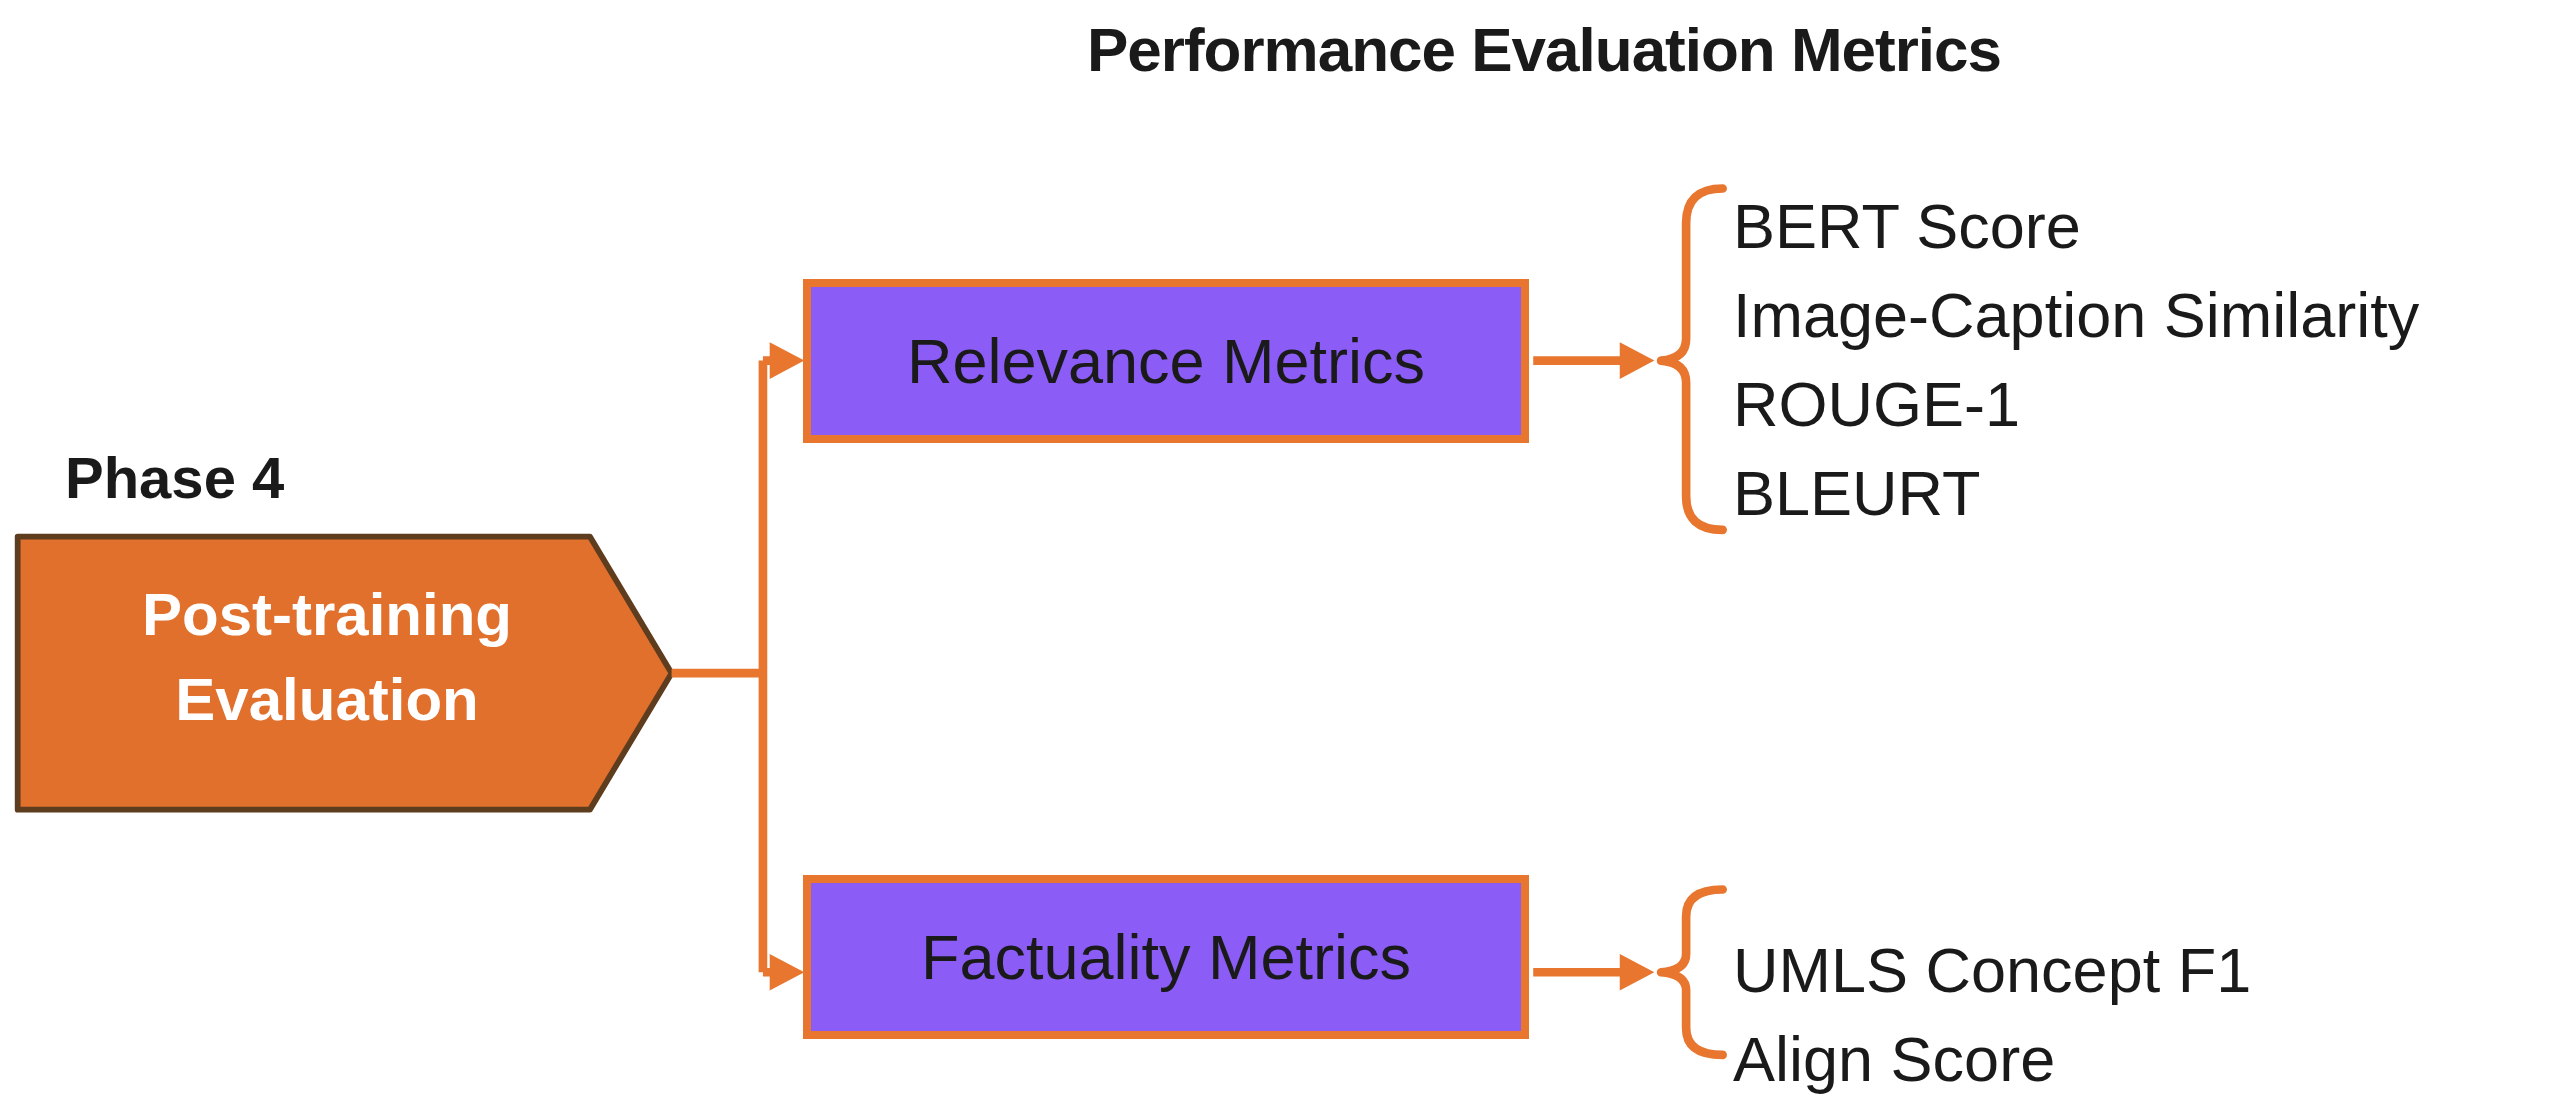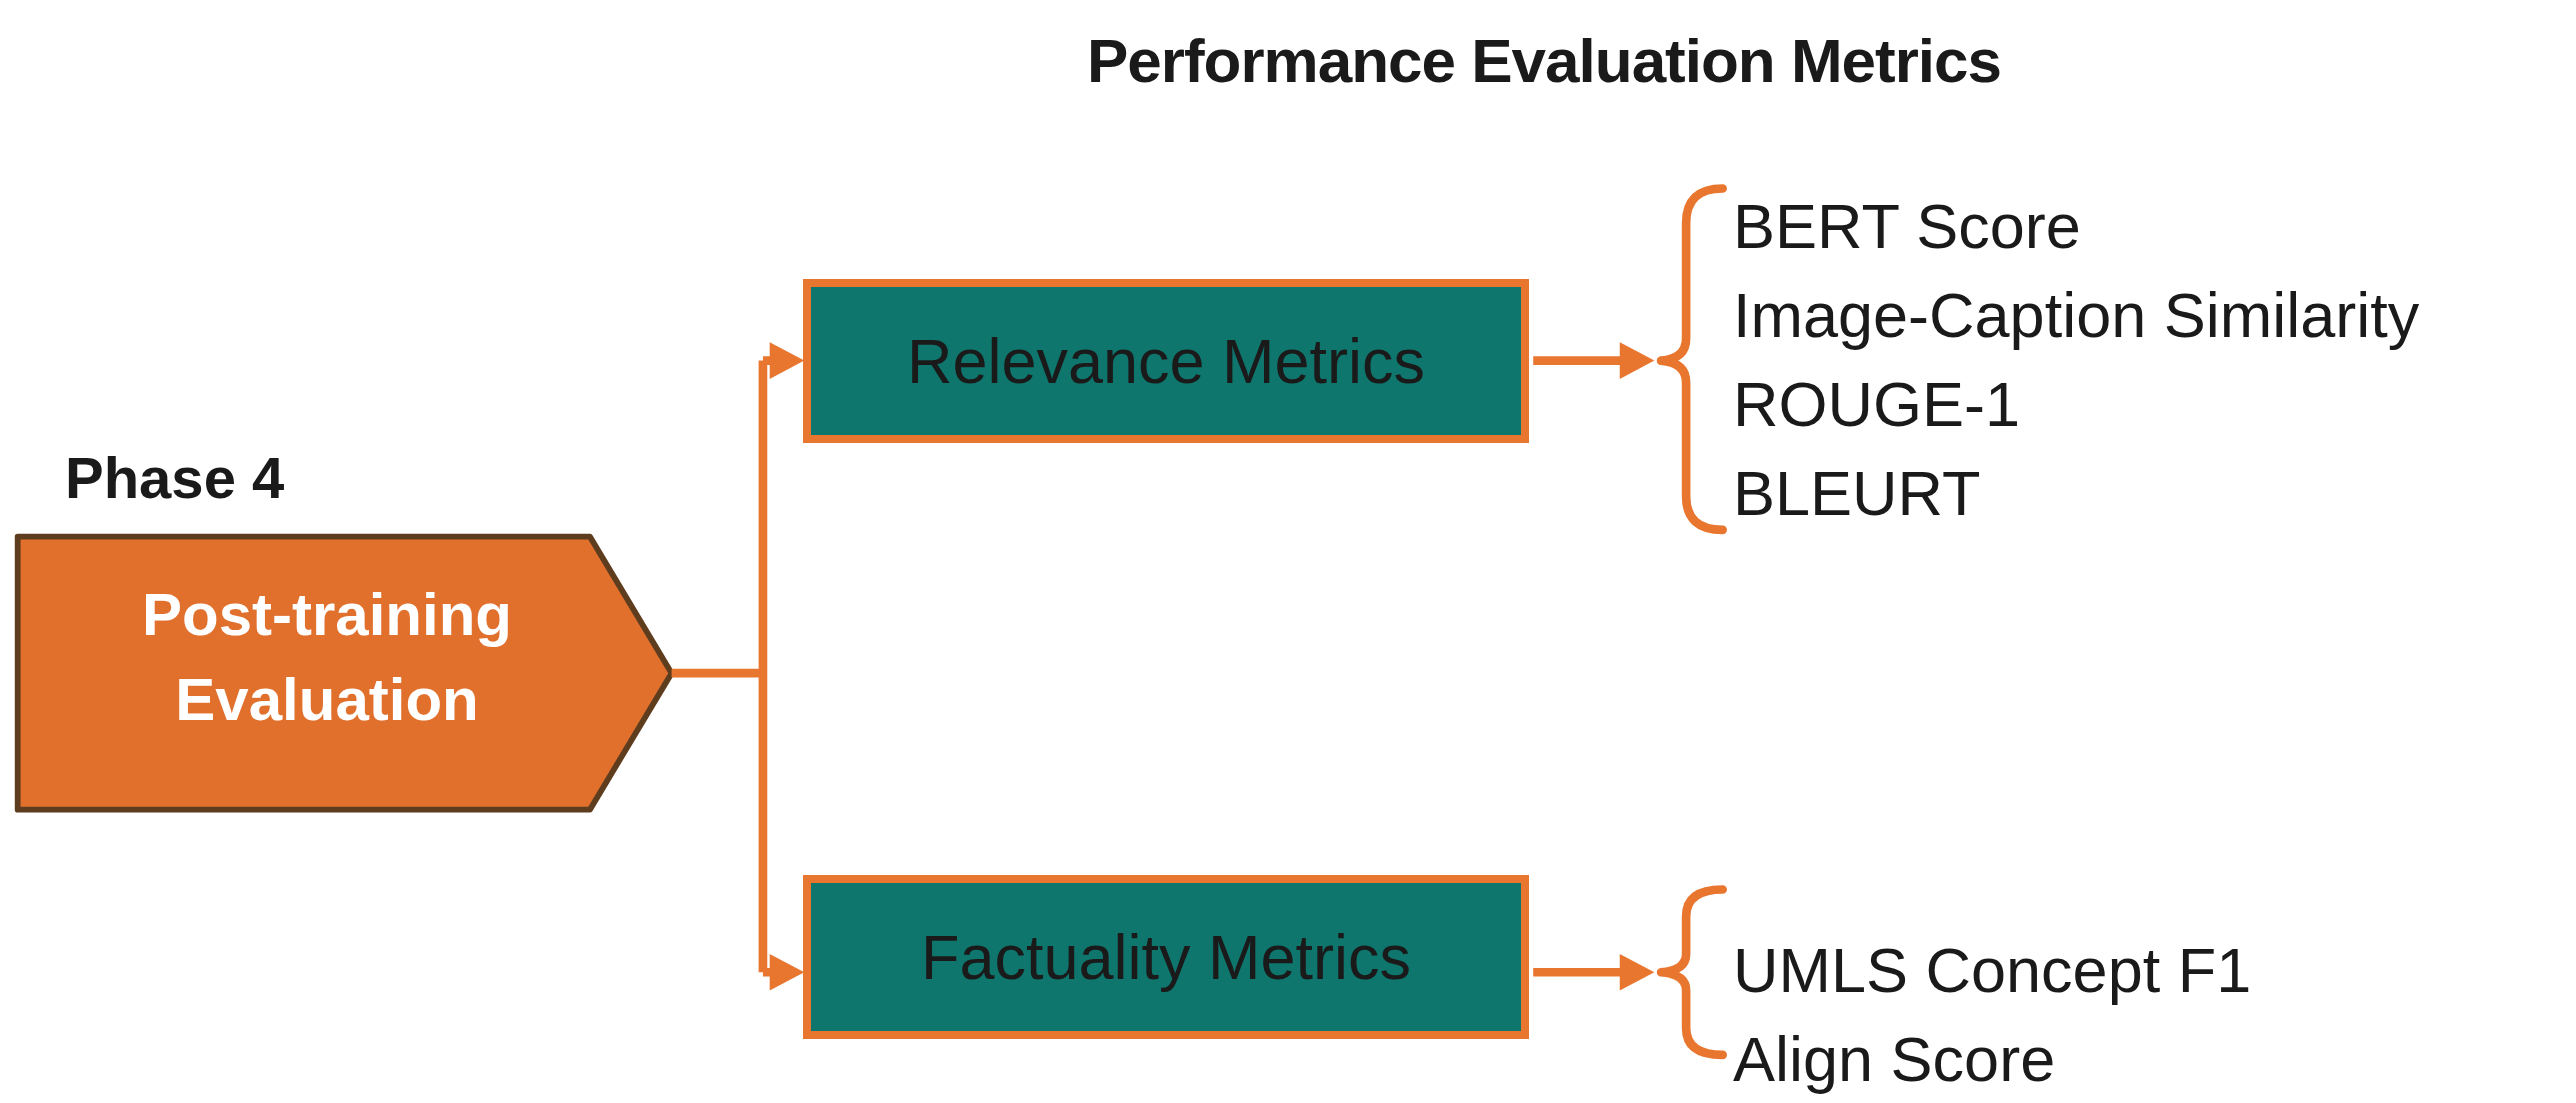--- a/index.html
+++ b/index.html
@@ -16,38 +16,37 @@
   .arrowhead{fill:var(--accent);stroke:none;}
   .bracket{stroke:var(--accent);stroke-width:9;fill:none;stroke-linecap:round;stroke-linejoin:round;}
   .pentagon{fill:var(--pentagon-fill);stroke:var(--pentagon-border);stroke-width:6;stroke-linejoin:round;}
 
   .title{
     position:absolute;left:1058px;top:13.5px;width:972px;
     text-align:center;
     font-size:62px;font-weight:bold;letter-spacing:-1px;
     color:var(--text-dark);
     white-space:nowrap;
-    margin-top:11px;
   }
   .phase-label{
     position:absolute;left:65px;top:444px;
     font-size:58px;font-weight:bold;color:var(--text-dark);
     white-space:nowrap;
   }
   .pentagon-text{
     position:absolute;left:19px;top:572px;width:616px;
     text-align:center;
     font-size:60px;line-height:85px;font-weight:bold;
     color:var(--text-light);
   }
   .metric-box{
     position:absolute;left:803px;width:726px;height:164px;
     box-sizing:border-box;
     border:8.7px solid var(--accent);
-    background:#0f766e;
+    background:#8b5cf6;
     display:flex;align-items:center;justify-content:center;
     font-size:63px;color:var(--text-dark);
     white-space:nowrap;
   }
   .box-relevance{top:279px;}
   .box-factuality{top:844px;margin-top:31px;}
 
   .metric-list{
     position:absolute;left:1733px;
     font-size:63px;line-height:89px;color:var(--text-dark);

